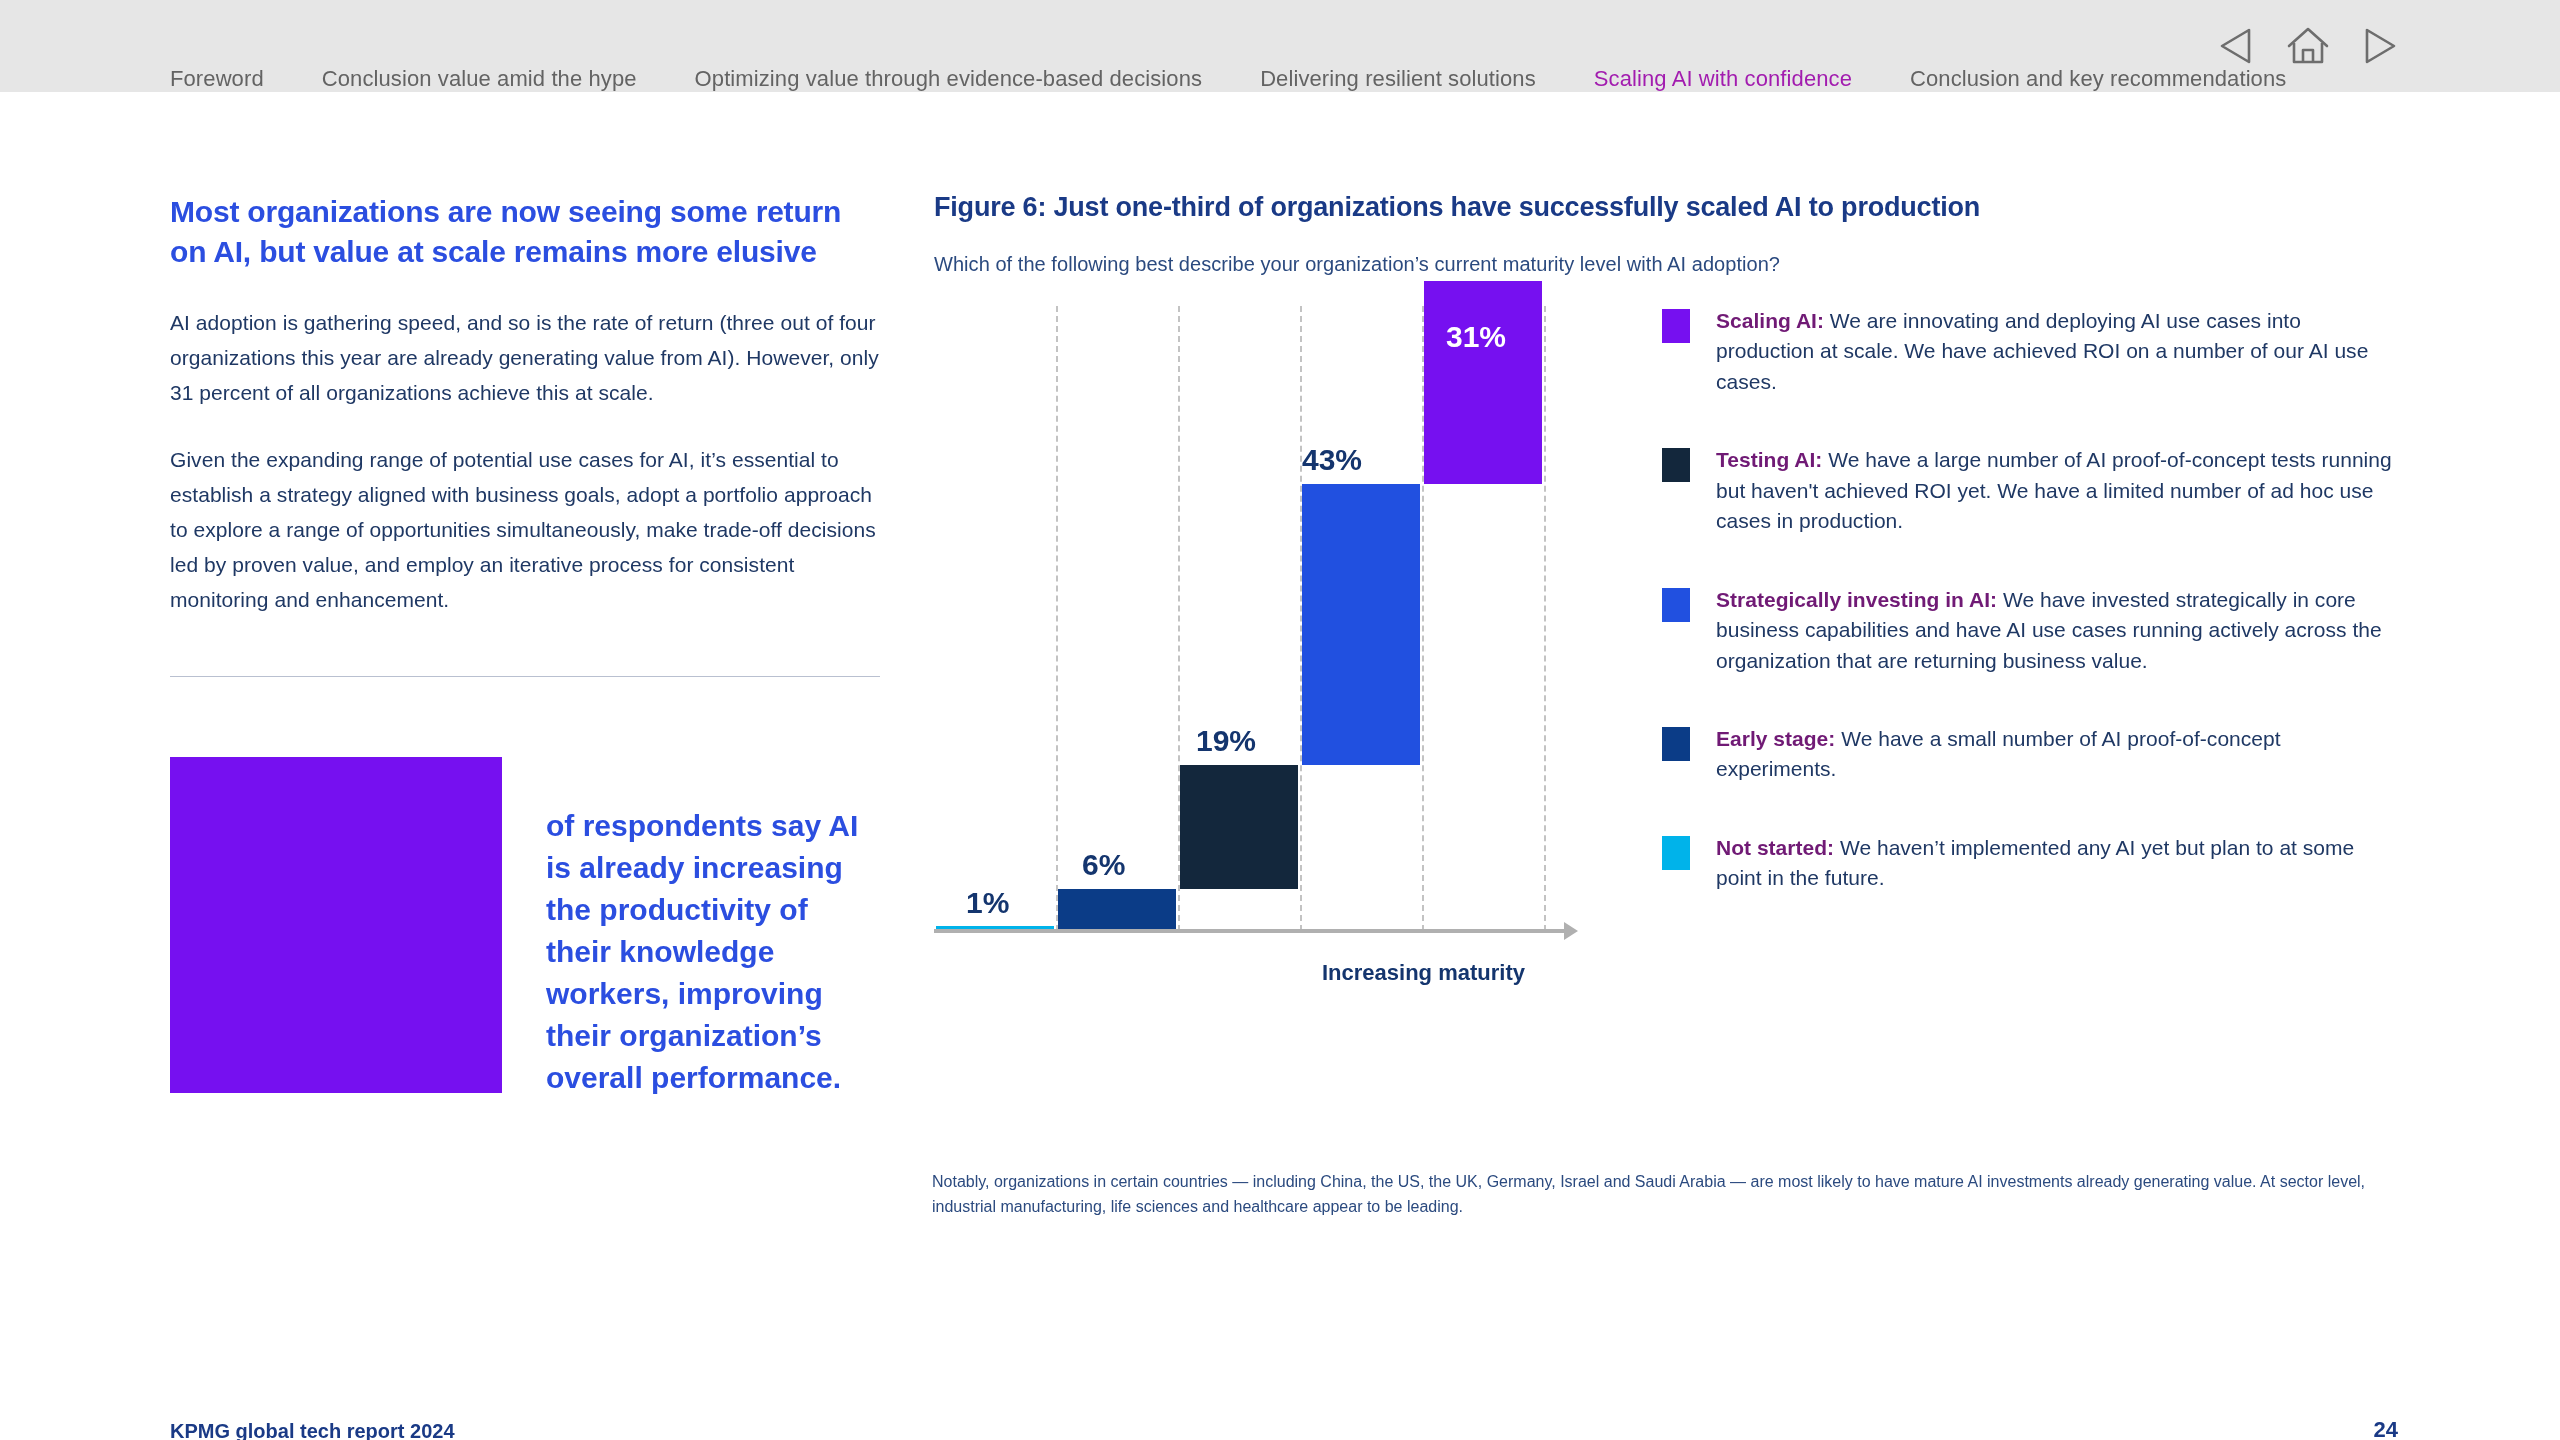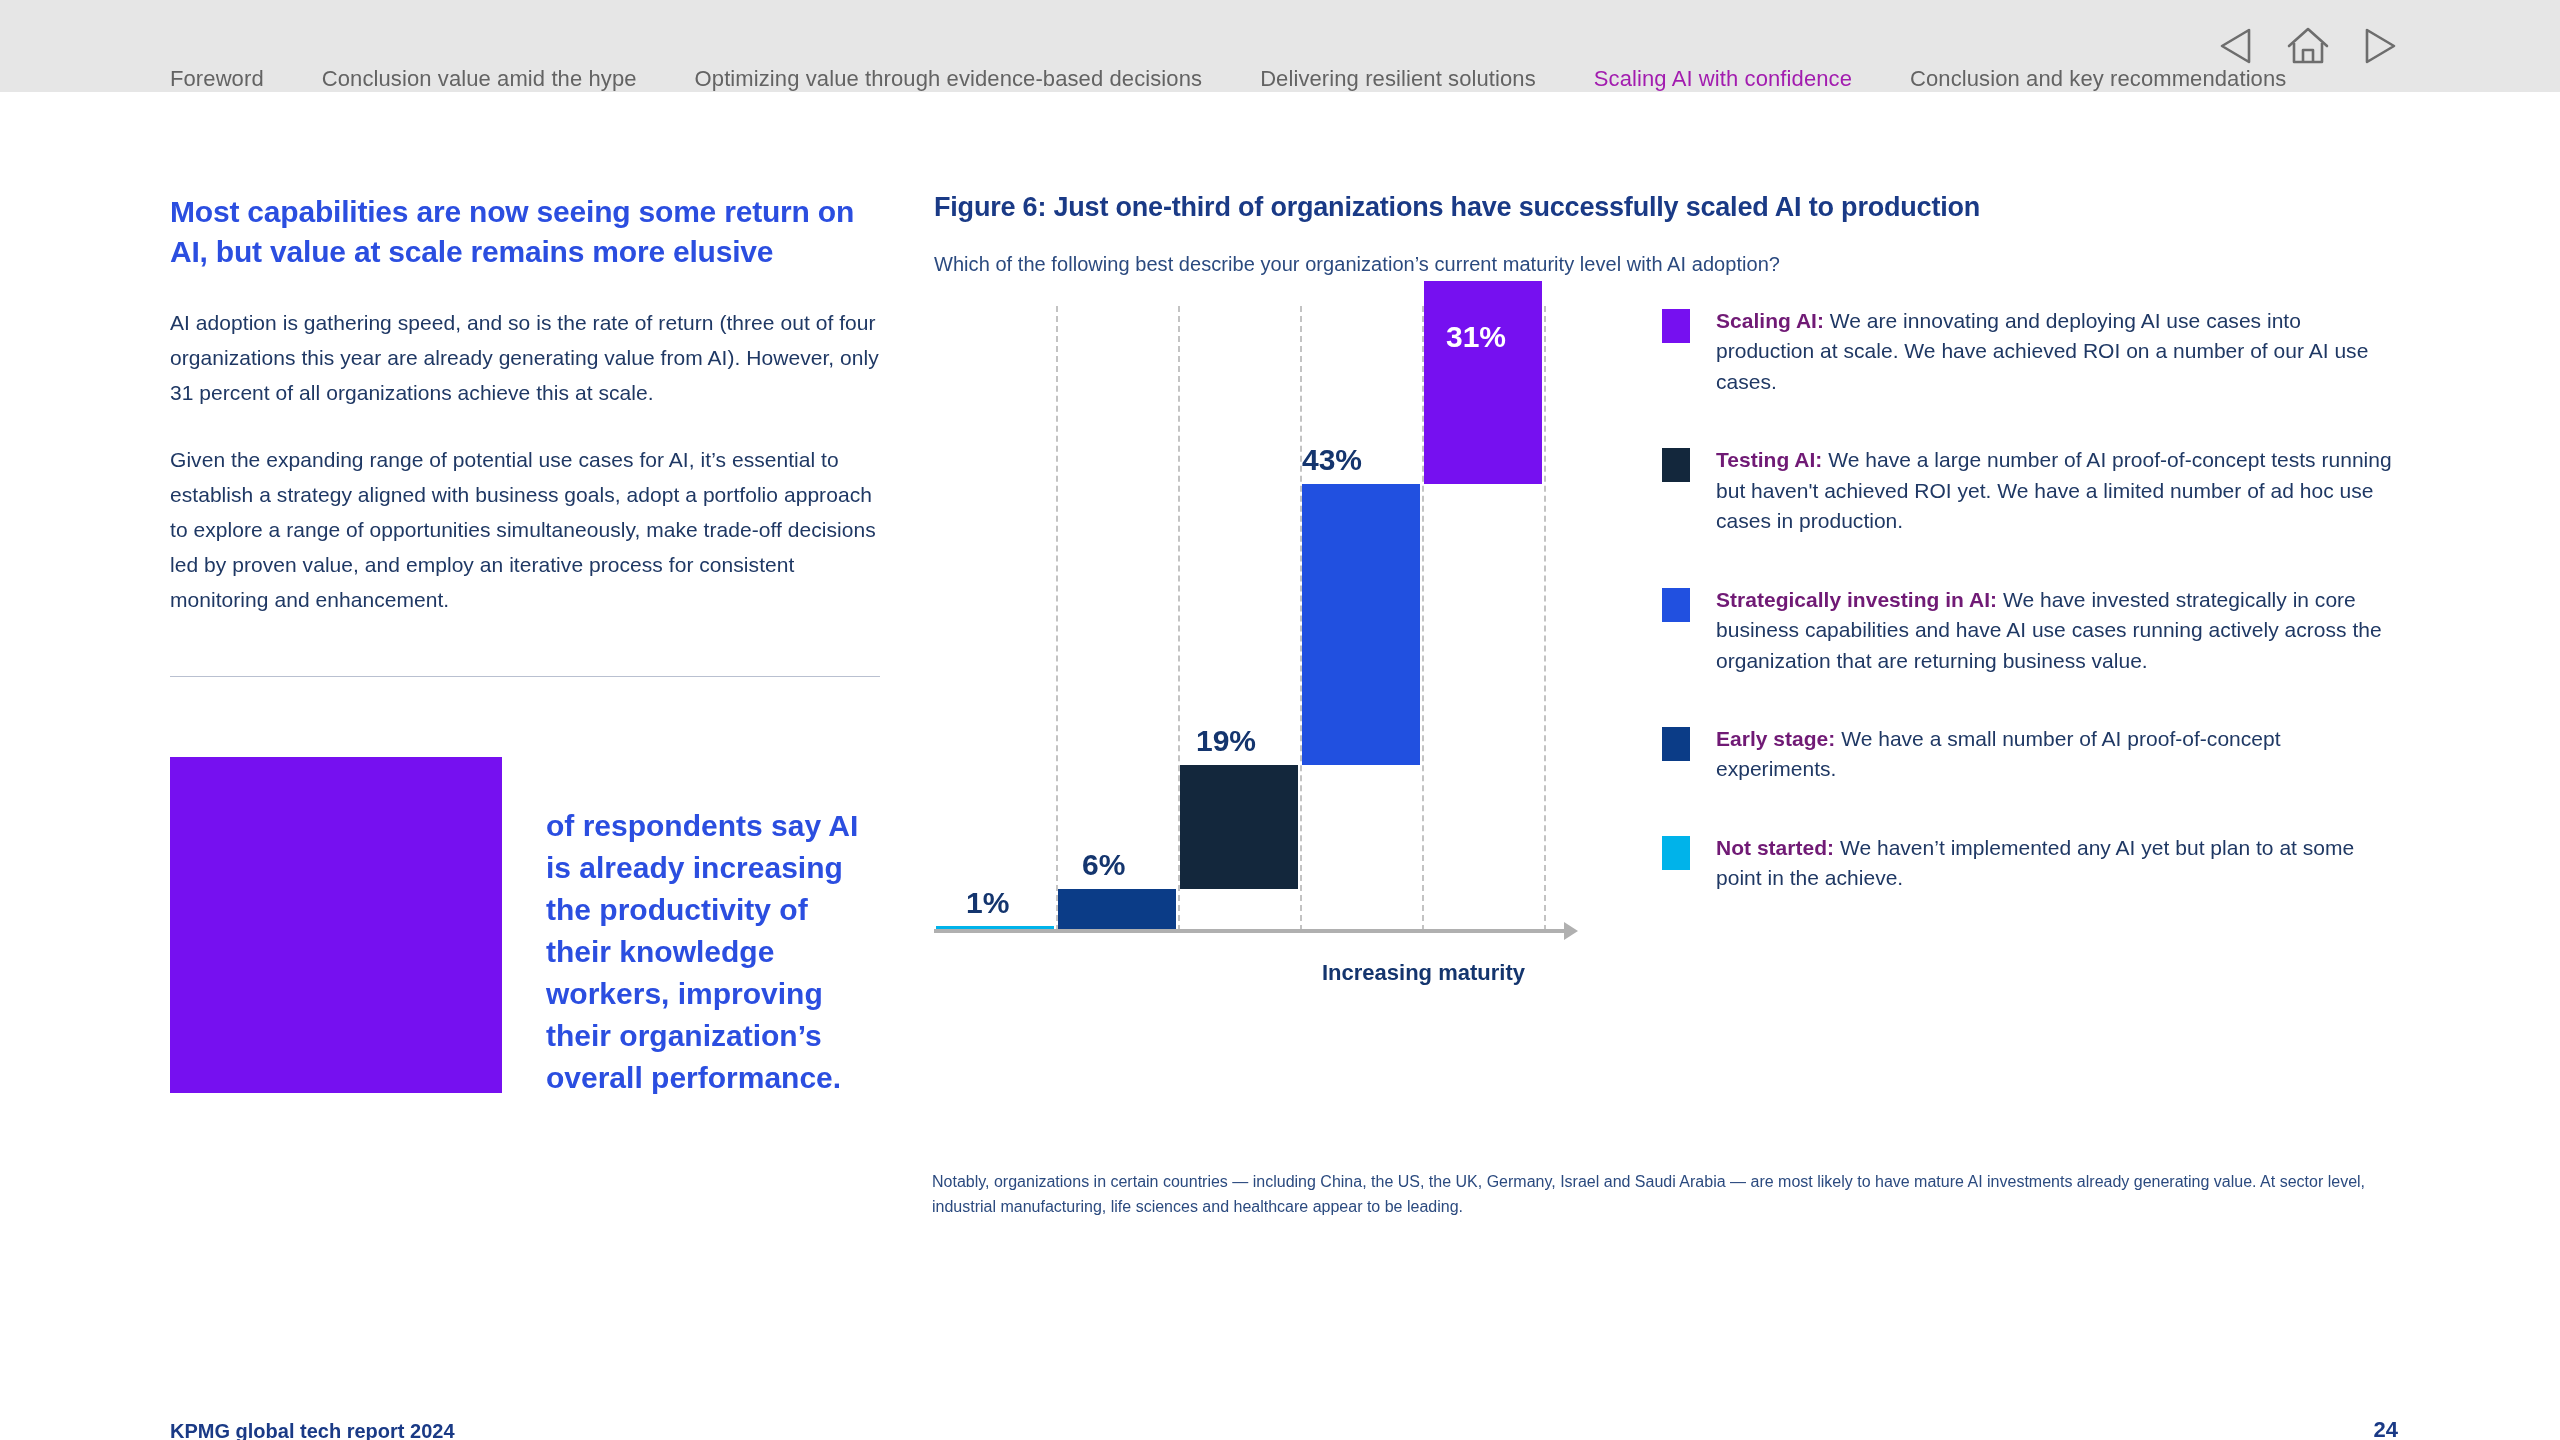--- a/index.html
+++ b/index.html
@@ -168,21 +168,21 @@
       <svg width="34" height="38" viewBox="0 0 34 38">
           <polygon points="3,3 3,35 30,19" fill="none" stroke="#6d6d6d" stroke-width="2.6" stroke-linejoin="round"></polygon>
         </svg>
     </span>
   </div>
 </div>
 
 <div class="page">
 
   <div class="left-col">
-    <div class="left-heading">Most capabilities are now seeing some return on AI, but value at scale remains more elusive</div>
+    <div class="left-heading">Most organizations are now seeing some return on AI, but value at scale remains more elusive</div>
     <div class="left-para">AI adoption is gathering speed, and so is the rate of return (three out of four organizations this year are already generating value from AI). However, only 31 percent of all organizations achieve this at scale.</div>
     <div class="left-para">Given the expanding range of potential use cases for AI, it’s essential to establish a strategy aligned with business goals, adopt a portfolio approach to explore a range of opportunities simultaneously, make trade-off decisions led by proven value, and employ an iterative process for consistent monitoring and enhancement.</div>
     <div class="divider"></div>
   </div>
 
   <div class="stat-block">
     <div class="stat-square"></div>
     <div class="stat-text">of respondents say AI is already increasing the productivity of their knowledge workers, improving their organization’s overall performance.</div>
   </div>
 
@@ -242,21 +242,21 @@
         <div class="legend-item">
           <div class="legend-swatch" style="background:#0b3c87;"></div>
           <div class="legend-text">
             <b>Early stage:</b><span> We have a small number of AI proof-of-concept experiments.</span>
           </div>
         </div>
 
         <div class="legend-item">
           <div class="legend-swatch" style="background:#00b3ea;"></div>
           <div class="legend-text">
-            <b>Not started:</b><span> We haven’t implemented any AI yet but plan to at some point in the achieve.</span>
+            <b>Not started:</b><span> We haven’t implemented any AI yet but plan to at some point in the future.</span>
           </div>
         </div>
 
       </div>
     </div>
   </div>
 
   <div class="fig-note">Notably, organizations in certain countries — including China, the US, the UK, Germany, Israel and Saudi Arabia — are most likely to have mature AI investments already generating value. At sector level, industrial manufacturing, life sciences and healthcare appear to be leading.</div>
 
   <div class="footer-title">KPMG global tech report 2024</div>

